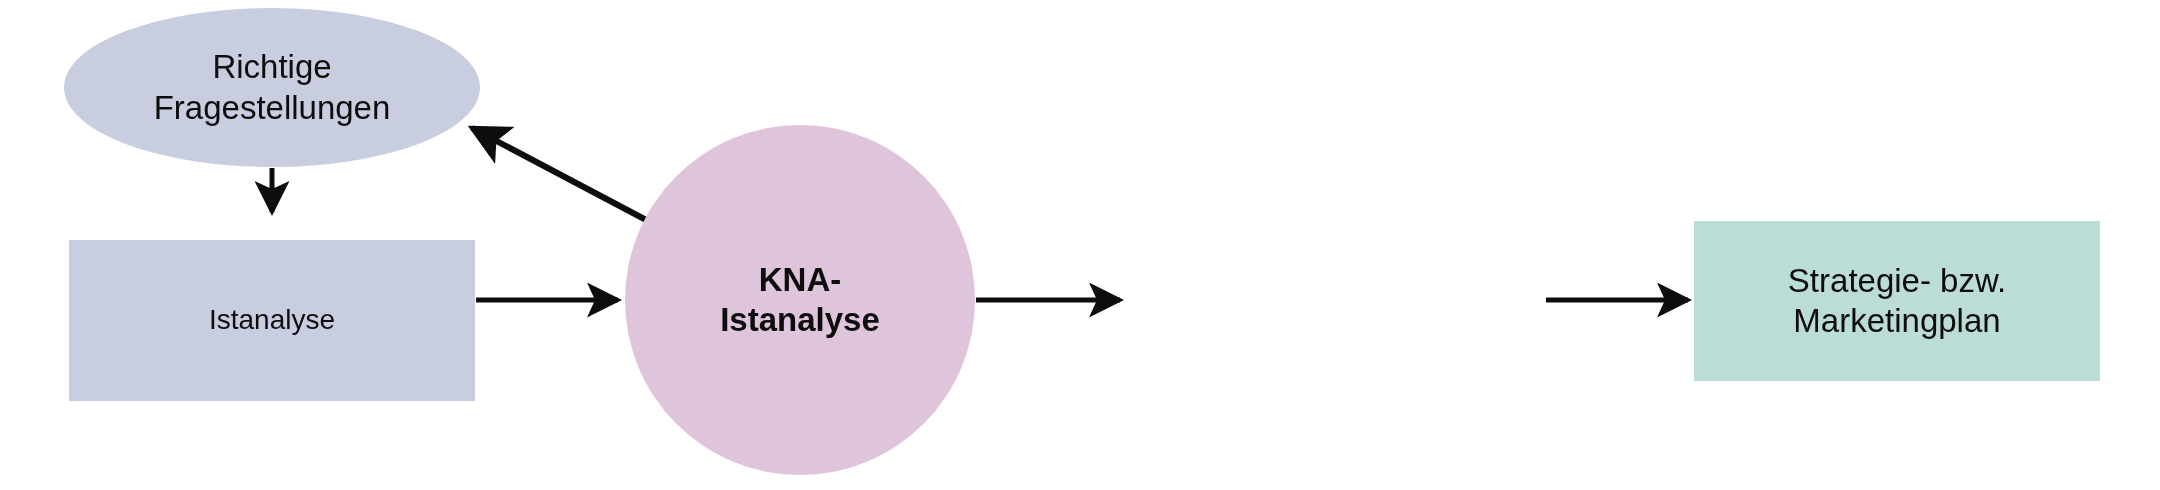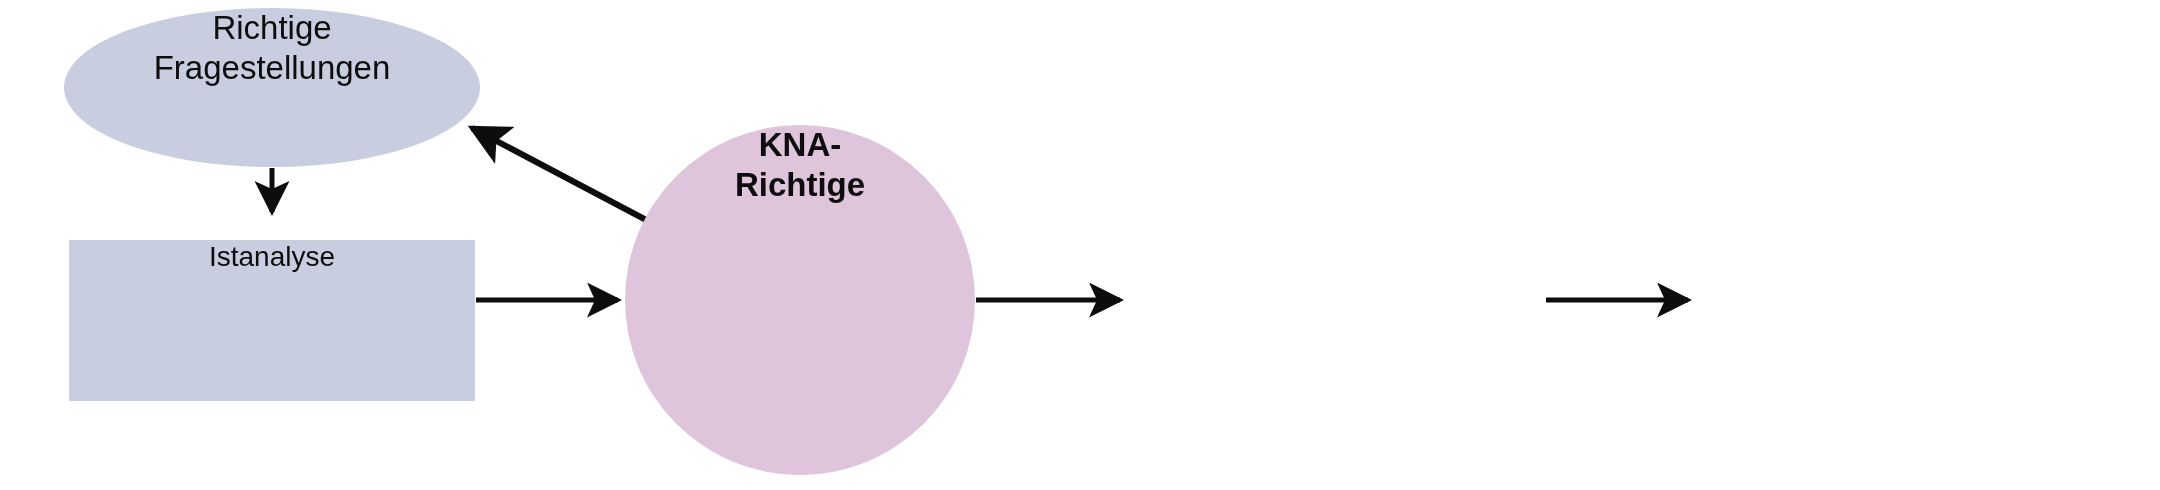--- a/index.html
+++ b/index.html
@@ -11,20 +11,21 @@
     position: relative;
     width: 2160px;
     height: 490px;
     background: #ffffff;
     overflow: hidden;
     font-family: "Liberation Sans", sans-serif;
   }
   .node {
     position: absolute;
     display: flex;
+    align-items: center;
     justify-content: center;
     text-align: center;
     color: #0d0d0d;
     line-height: 1.22;
     box-sizing: border-box;
   }
   .node .label {
     display: block;
     white-space: pre-line;
     padding: 0 10px;
@@ -114,18 +115,22 @@
     <span class="label">Richtige
 Fragestellungen</span>
   </div>
 
   <div class="node" id="node-istanalyse">
     <span class="label">Istanalyse</span>
   </div>
 
   <div class="node" id="node-kna-verfahren">
     <span class="label">KNA-
-Richtige</span>
+Istanalyse</span>
   </div>
 
 
+  <div class="node" id="node-strategie-marketingplan">
+    <span class="label">Strategie- bzw.
+Marketingplan</span>
+  </div>
 
 </div>
 
 </body></html>

